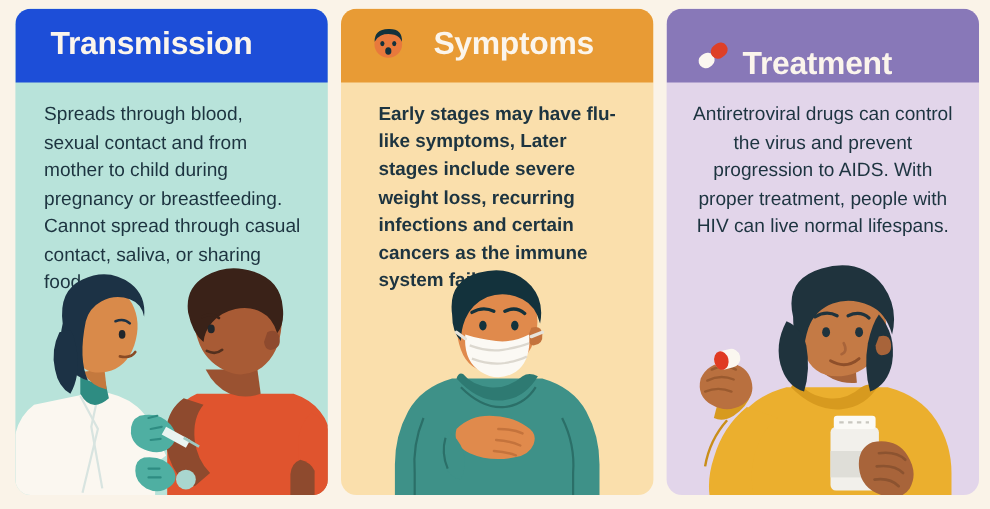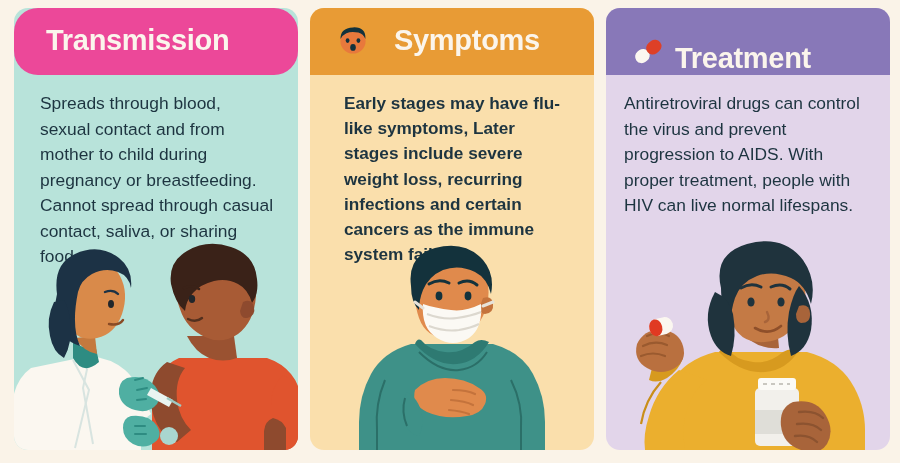--- a/index.html
+++ b/index.html
@@ -32,39 +32,39 @@
   .card.c3 { background: #E2D5EA; }
 
   .card-header {
     height: 67px;
     flex: 0 0 67px;
     display: flex;
     align-items: center;
     gap: 9px;
     padding: 0 0 2px 26px;
   }
-  .c1 .card-header { background: #ec4899; padding-left: 32px; border-radius: 24px; }
+  .c1 .card-header { background: #1d4ed8; padding-left: 32px; }
   .c2 .card-header { background: #E89B35; padding-left: 26px; gap: 24px; }
   .c3 .card-header { background: #8878B8; padding-left: 24px; align-items: flex-end; }
 
   .card-title {
     font-size: 29px;
     font-weight: bold;
     color: #FBF5EC;
     letter-spacing: -0.3px;
     line-height: 1;
   }
 
   .hdr-icon { flex: 0 0 auto; display: block; }
 
   .card-body {
     padding: 16px 24px 0 26px;
   }
   .c2 .card-body { padding-left: 34px; padding-right: 20px; }
-  .c3 .card-body { padding-left: 18px; padding-right: 18px; }
+  .c3 .card-body { padding-left: 18px; padding-right: 18px; text-align: center; }
 
   .body-text {
     font-size: 17.4px;
     line-height: 1.465;
     color: #1D3440;
     font-weight: normal;
   }
   .c2 .body-text { font-weight: bold; font-size: 17.2px; }
 
   .art {

